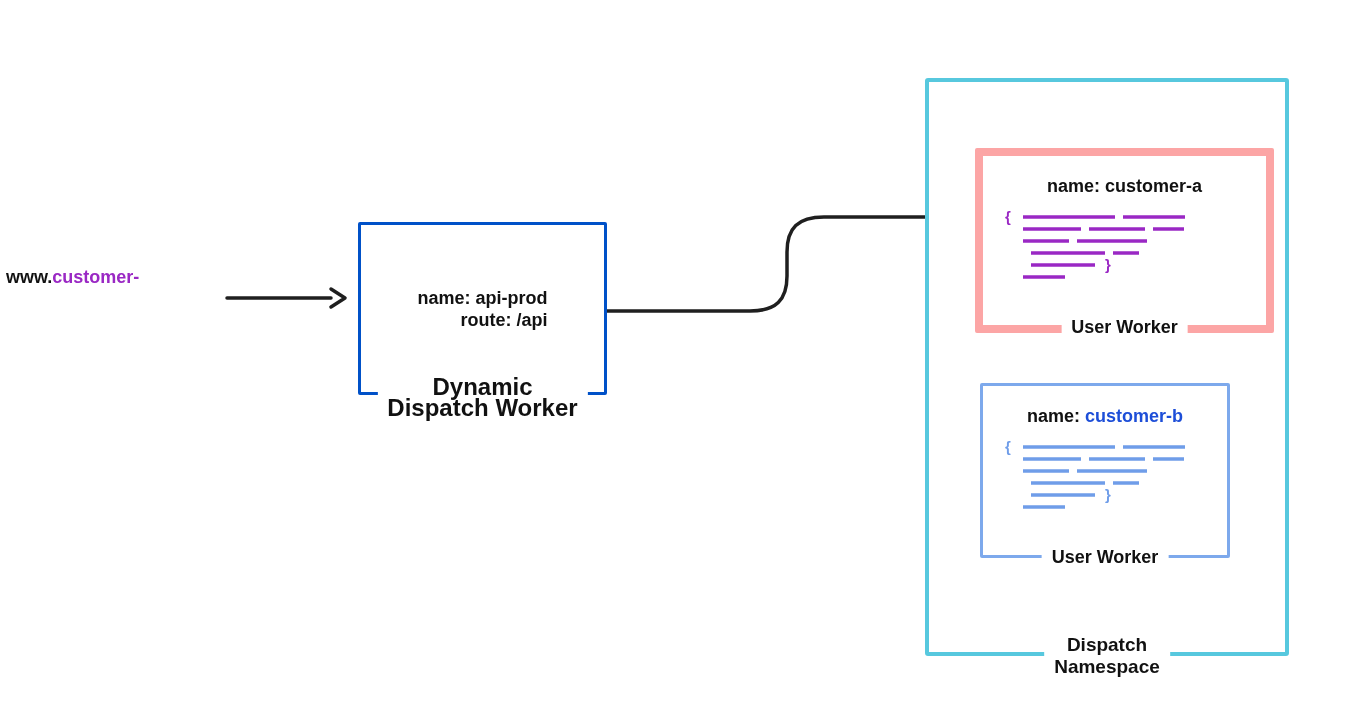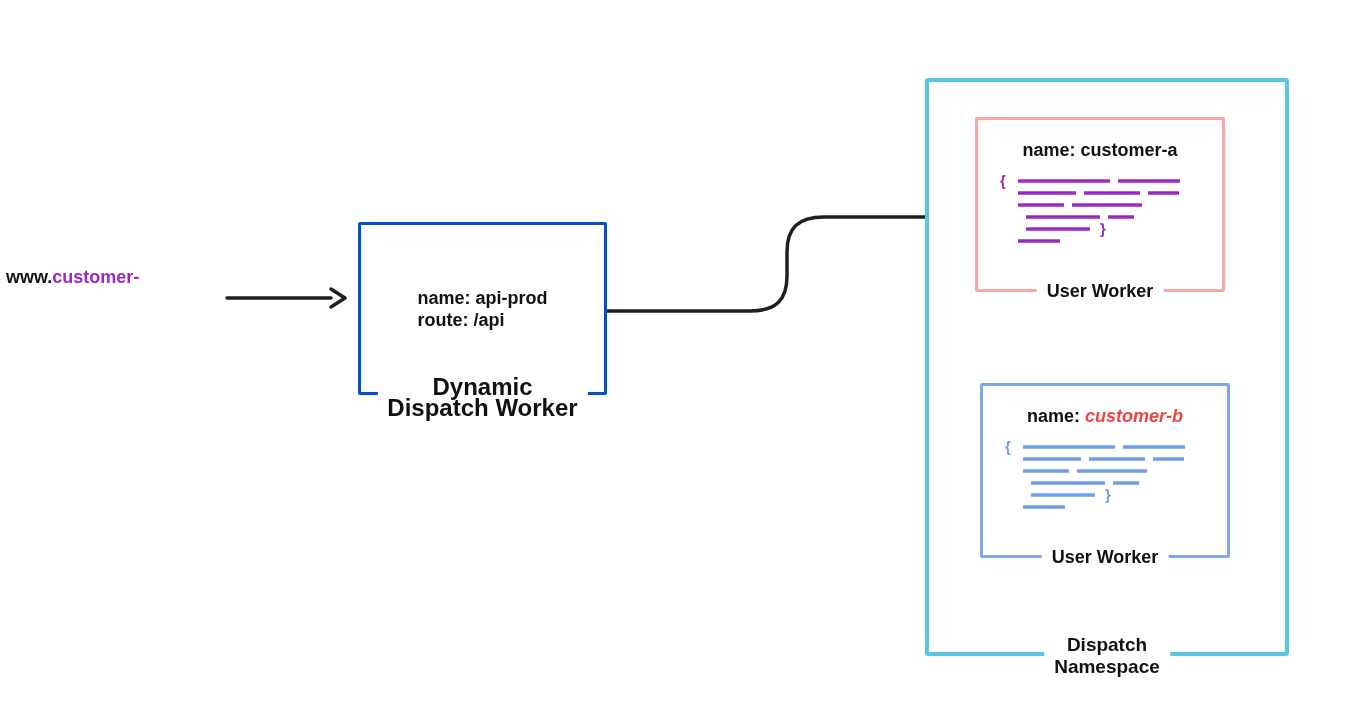--- a/index.html
+++ b/index.html
@@ -21,36 +21,36 @@
   .bottom-label{
     position:absolute;left:50%;bottom:0;transform:translate(-50%,62%);
     background:#ffffff;padding:0 10px;text-align:center;white-space:nowrap;
   }
   
   .dispatch-box{
     position:absolute;left:358px;top:222px;width:243px;height:167px;
     border:3px solid #0051c8;border-radius:2px;background:#fff;
     display:flex;align-items:center;justify-content:center;
   }
-  .box-inner-text{text-align:left;font-size:18px;line-height:22px;}
+  .box-inner-text{text-align:right;font-size:18px;line-height:22px;}
   .dispatch-label{font-size:24px;line-height:21px;}
   
   .call-label{position:absolute;left:634px;top:256px;font-size:17px;white-space:nowrap;}
   
   .namespace-box{
     position:absolute;left:925px;top:78px;width:356px;height:570px;
     border:4px solid #57c8de;border-radius:3px;background:#fff;
   }
   .ns-label{font-size:19px;line-height:22px;transform:translate(-50%,60%);}
   
   .worker-box{position:absolute;width:244px;height:169px;background:#fff;border-radius:2px;}
-  .worker-a{left:46px;top:35px;border:3px solid #fca5a5;}
+  .worker-a{left:46px;top:66px;border:8px solid #fca5a5;padding-left:39px;}
   .worker-b{left:51px;top:301px;border:3px solid #7da9ec;}
   .worker-name{position:absolute;left:0;right:0;top:20px;text-align:center;font-size:18px;}
-  .worker-b-value{color:#ef4444;font-style:italic;}
+  .worker-b-value{color:#1d4ed8;}
   .code-svg{position:absolute;left:22px;top:52px;}
   .code-a line{stroke:#9a28c4;}
   .code-a text{fill:#9a28c4;}
   .code-b line{stroke:#6f9de9;}
   .code-b text{fill:#6f9de9;}
   .code-svg line{stroke-width:3.5;}
   .code-svg text{font-family:"Liberation Sans",sans-serif;font-weight:700;font-size:15px;}
   .worker-label{font-size:18px;line-height:22px;transform:translate(-50%,60%);}
 </style>
 </head>

